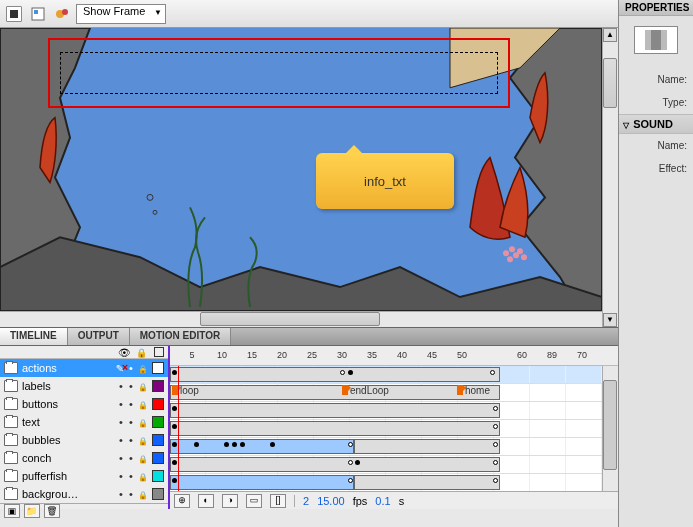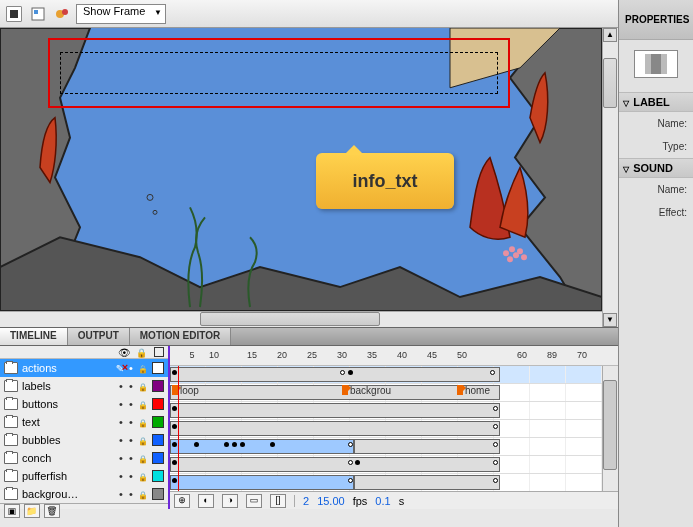--- a/index.html
+++ b/index.html
@@ -31,21 +31,21 @@
 
 .scene-svg { width: 100%; height: 100%; display: block; }
 
 
 .sel-box { position: absolute; top: 10px; left: 48px; width: 462px; height: 70px; border: 2px solid #e00000; }
 .sel-inner { position: absolute; top: 12px; left: 10px; right: 10px; bottom: 12px; border: 1px dashed #000; }
 
 
 .callout { position: absolute; top: 125px; left: 316px; width: 138px; height: 56px; background: linear-gradient(#ffd24d,#f0b030); border-radius: 6px; display: flex; align-items: center; justify-content: center; box-shadow: 2px 2px 4px rgba(0,0,0,0.3); }
 .callout::before { content: ''; position: absolute; top: -18px; left: 28px; border: 10px solid transparent; border-bottom-color: #ffd24d; }
-.callout-text { font-weight: bold; font-size: 18px; color: #333; }
+.callout-text { font-weight: normal; font-size: 13px; color: #333; }
 
 
 .bottom-tabs { height: 18px; background: linear-gradient(#bbb,#999); display: flex; border-bottom: 1px solid #666; }
 .btab { padding: 2px 10px; color: #333; font-weight: bold; font-size: 10px; border-right: 1px solid #888; background: linear-gradient(#ddd,#bbb); }
 .btab.active { background: linear-gradient(#fff,#ddd); }
 
 
 .timeline { display: flex; height: 163px; background: #ededed; }
 
 .layers-panel { width: 170px; border-right: 2px solid #6d28d9; display: flex; flex-direction: column; }
@@ -95,21 +95,21 @@
 
 .frames-footer { height: 18px; border-top: 1px solid #aaa; display: flex; align-items: center; padding: 0 4px; gap: 8px; font-size: 10px; }
 .ff-icon { width: 16px; height: 14px; border: 1px solid #888; background: #f5f5f5; font-size: 9px; text-align: center; }
 .ff-sep { width: 1px; height: 12px; background: #aaa; }
 
 .frames-vscroll { position: absolute; right: 0; top: 20px; bottom: 18px; width: 16px; background: #e8e8e8; border-left: 1px solid #aaa; }
 .frames-vscroll .thumb { position: absolute; top: 14px; width: 14px; height: 90px; background: #ccc; border: 1px solid #888; border-radius: 2px; }
 
 
 .props { position: absolute; right: 0; top: 0; width: 75px; height: 527px; background: #e2e2e2; border-left: 1px solid #888; }
-.props-title { font-weight: bold; font-size: 10px; padding: 14px 6px; background: linear-gradient(#d8d8d8,#c0c0c0); border-bottom: 1px solid #aaa; }
+.props-title { font-weight: bold; font-size: 10px; padding: 2px 6px; background: linear-gradient(#d8d8d8,#c0c0c0); border-bottom: 1px solid #aaa; }
 .props-frame-icon { margin: 10px auto 14px; width: 44px; height: 28px; border: 1px solid #888; background: #fff; display: flex; align-items: center; justify-content: center; }
 .props-frame-icon-inner { width: 10px; height: 20px; background: #888; box-shadow: -6px 0 #bbb, 6px 0 #bbb; }
 .props-section-hdr { display: flex; align-items: center; gap: 4px; padding: 3px 4px; background: linear-gradient(#d8d8d8,#c8c8c8); border-top: 1px solid #bbb; border-bottom: 1px solid #bbb; font-weight: bold; font-size: 10px; }
 .twisty::before { content: '▽'; font-size: 8px; }
 .props-field { padding: 6px 6px; text-align: right; font-size: 10px; color: #333; }
 
 .main-left { position: absolute; left: 0; top: 0; width: 618px; height: 527px; display: flex; flex-direction: column; }
 </style>
 </head>
 <body>
@@ -276,21 +276,21 @@
         <span class="lf-icon">▣</span>
         <span class="lf-icon">📁</span>
         <span class="lf-icon">🗑</span>
       </div>
     </div>
 
     <div class="frames-panel">
       <div class="ruler">
         <div class="ruler-ticks" id="ruler-ticks">
             <span class="tick" style="left: 22px;">5</span>
-            <span class="tick" style="left: 44px;">10</span>
+            <span class="tick" style="left: 52px;">10</span>
             <span class="tick" style="left: 82px;">15</span>
             <span class="tick" style="left: 112px;">20</span>
             <span class="tick" style="left: 142px;">25</span>
             <span class="tick" style="left: 172px;">30</span>
             <span class="tick" style="left: 202px;">35</span>
             <span class="tick" style="left: 232px;">40</span>
             <span class="tick" style="left: 262px;">45</span>
             <span class="tick" style="left: 292px;">50</span>
             <span class="tick" style="left: 322px; margin-top: 33px;">55</span>
             <span class="tick" style="left: 352px;">60</span>
@@ -309,21 +309,21 @@
           <span class="kf" style="left:178px"></span>
           <span class="kf hollow" style="left:320px"></span>
         </div>
 
         <div class="frame-row">
           <div class="grid-lines"></div>
           <div class="span" style="left:0;width:330px"></div>
           <span class="flag" style="left:2px"></span>
           <span class="frame-label" style="left:10px">loop</span>
           <span class="flag" style="left:172px"></span>
-          <span class="frame-label" style="left:180px">backgrou</span>
+          <span class="frame-label" style="left:180px">endLoop</span>
           <span class="flag" style="left:287px"></span>
           <span class="frame-label" style="left:295px">home</span>
         </div>
 
         <div class="frame-row">
           <div class="grid-lines"></div>
           <div class="span" style="left:0;width:330px"></div>
           <span class="kf" style="left:2px"></span>
           <span class="kf hollow" style="left:323px"></span>
         </div>
@@ -388,24 +388,20 @@
       </div>
     </div>
   </div>
 </div>
 
 <div class="props">
   <div class="props-title">PROPERTIES</div>
   <div class="props-frame-icon">
     <div class="props-frame-icon-inner"></div>
   </div>
-  <div class="props-section-hdr">
-    <span class="twisty"></span>
-    <span>LABEL</span>
-  </div>
   <div class="props-field">Name:</div>
   <div class="props-field">Type:</div>
   <div class="props-section-hdr">
     <span class="twisty"></span>
     <span>SOUND</span>
   </div>
   <div class="props-field">Name:</div>
   <div class="props-field">Effect:</div>
 </div>
 

